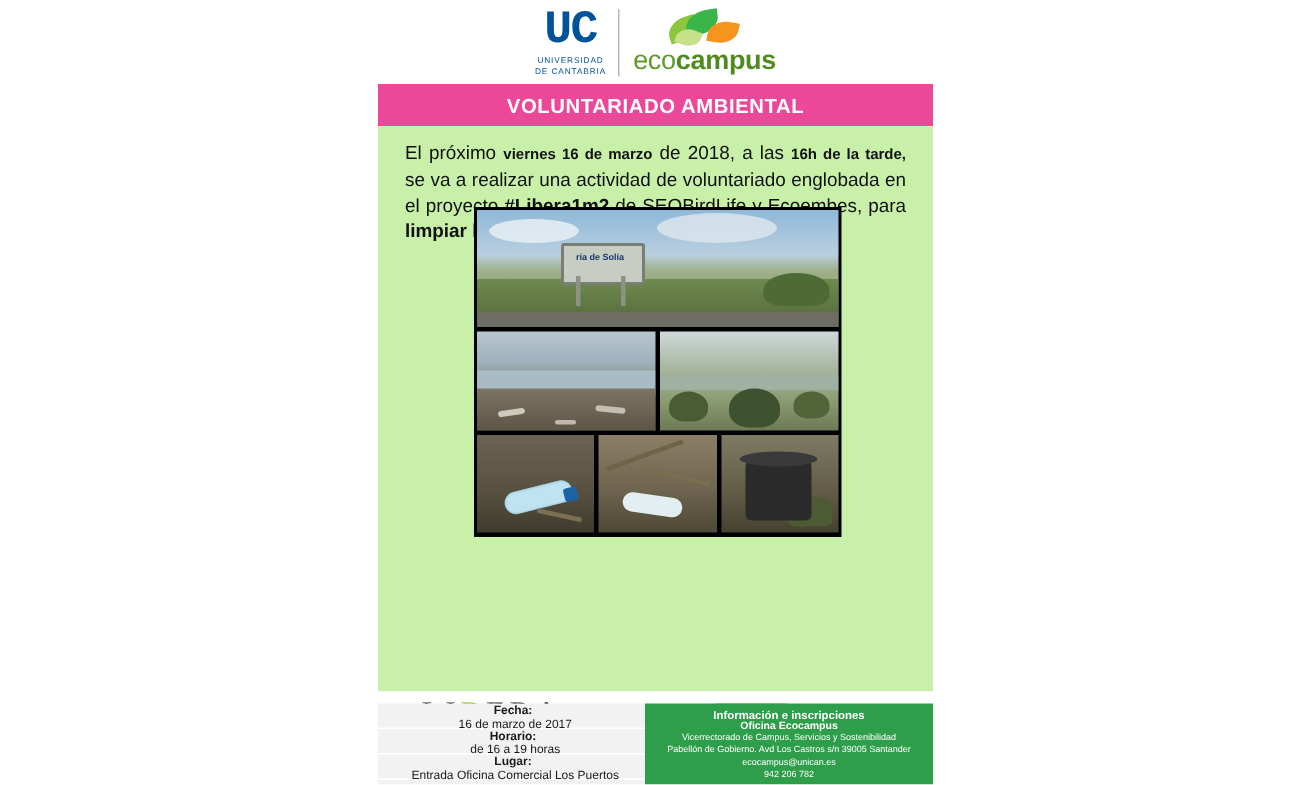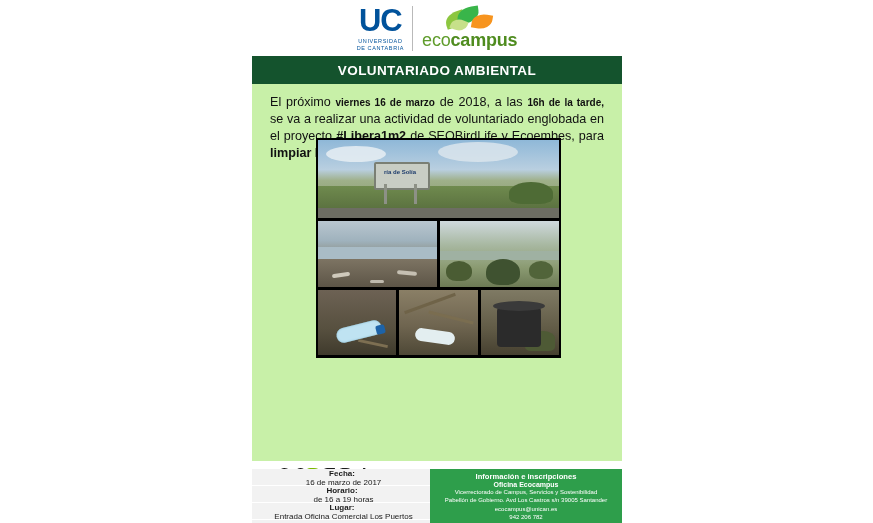--- a/index.html
+++ b/index.html
@@ -35,21 +35,21 @@
   }
   .uc-logo {
     display: flex;
     flex-direction: column;
     align-items: center;
     padding-right: 8px;
     border-right: 1px solid #b9b9b9;
     margin-right: 9px;
   }
   .uc-mark {
-    font-family: Liberation Sans, sans-serif;
+    font-family: Liberation Mono, monospace;
     font-weight: bold;
     font-size: 31px;
     line-height: 30px;
     letter-spacing: -1px;
     color: #00529b;
   }
   .uc-sub1 {
     font-size: 5.5px;
     letter-spacing: 0.6px;
     color: #00529b;
@@ -92,21 +92,21 @@
   .body-green {
     position: absolute;
     left: 0;
     top: 56px;
     width: 370px;
     height: 405px;
     background: #c8f0a8;
   }
   .title-bar {
     height: 28px;
-    background: #14532d;
+    background: #ec4899;
     display: flex;
     align-items: center;
     justify-content: center;
   }
   .title-bar .t {
     color: #ffffff;
     font-weight: bold;
     font-size: 13.5px;
     letter-spacing: 0.4px;
   }

